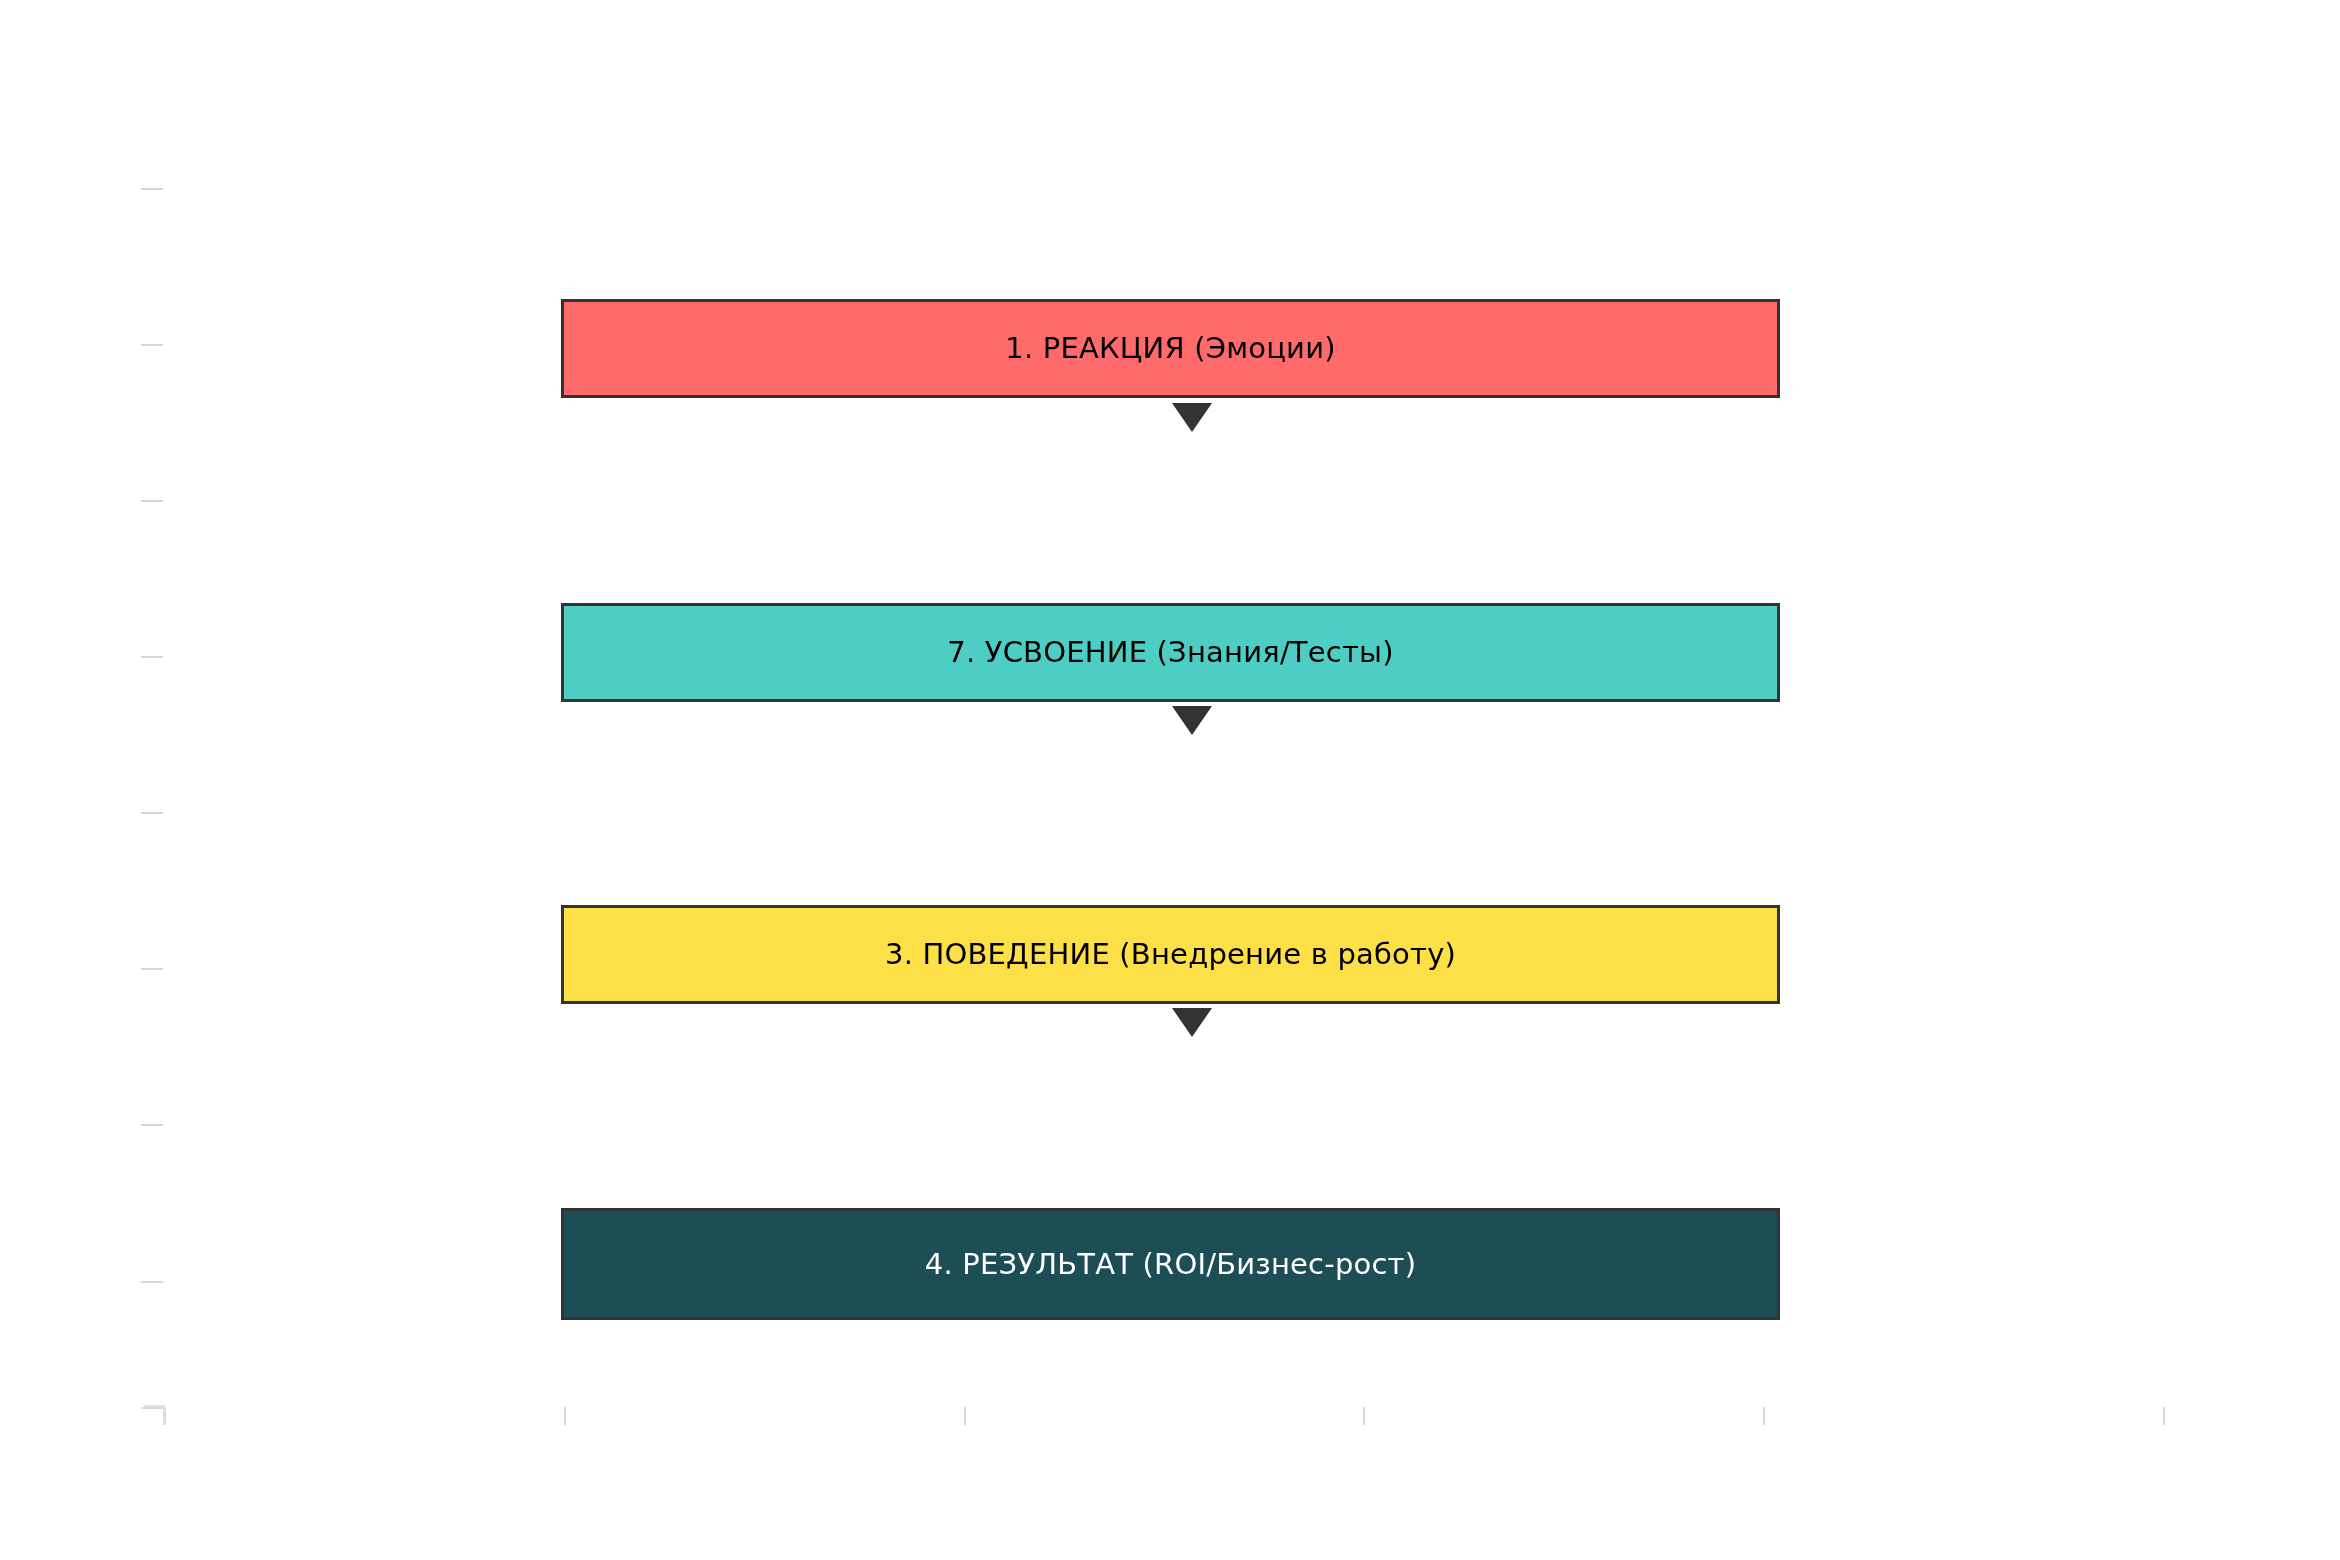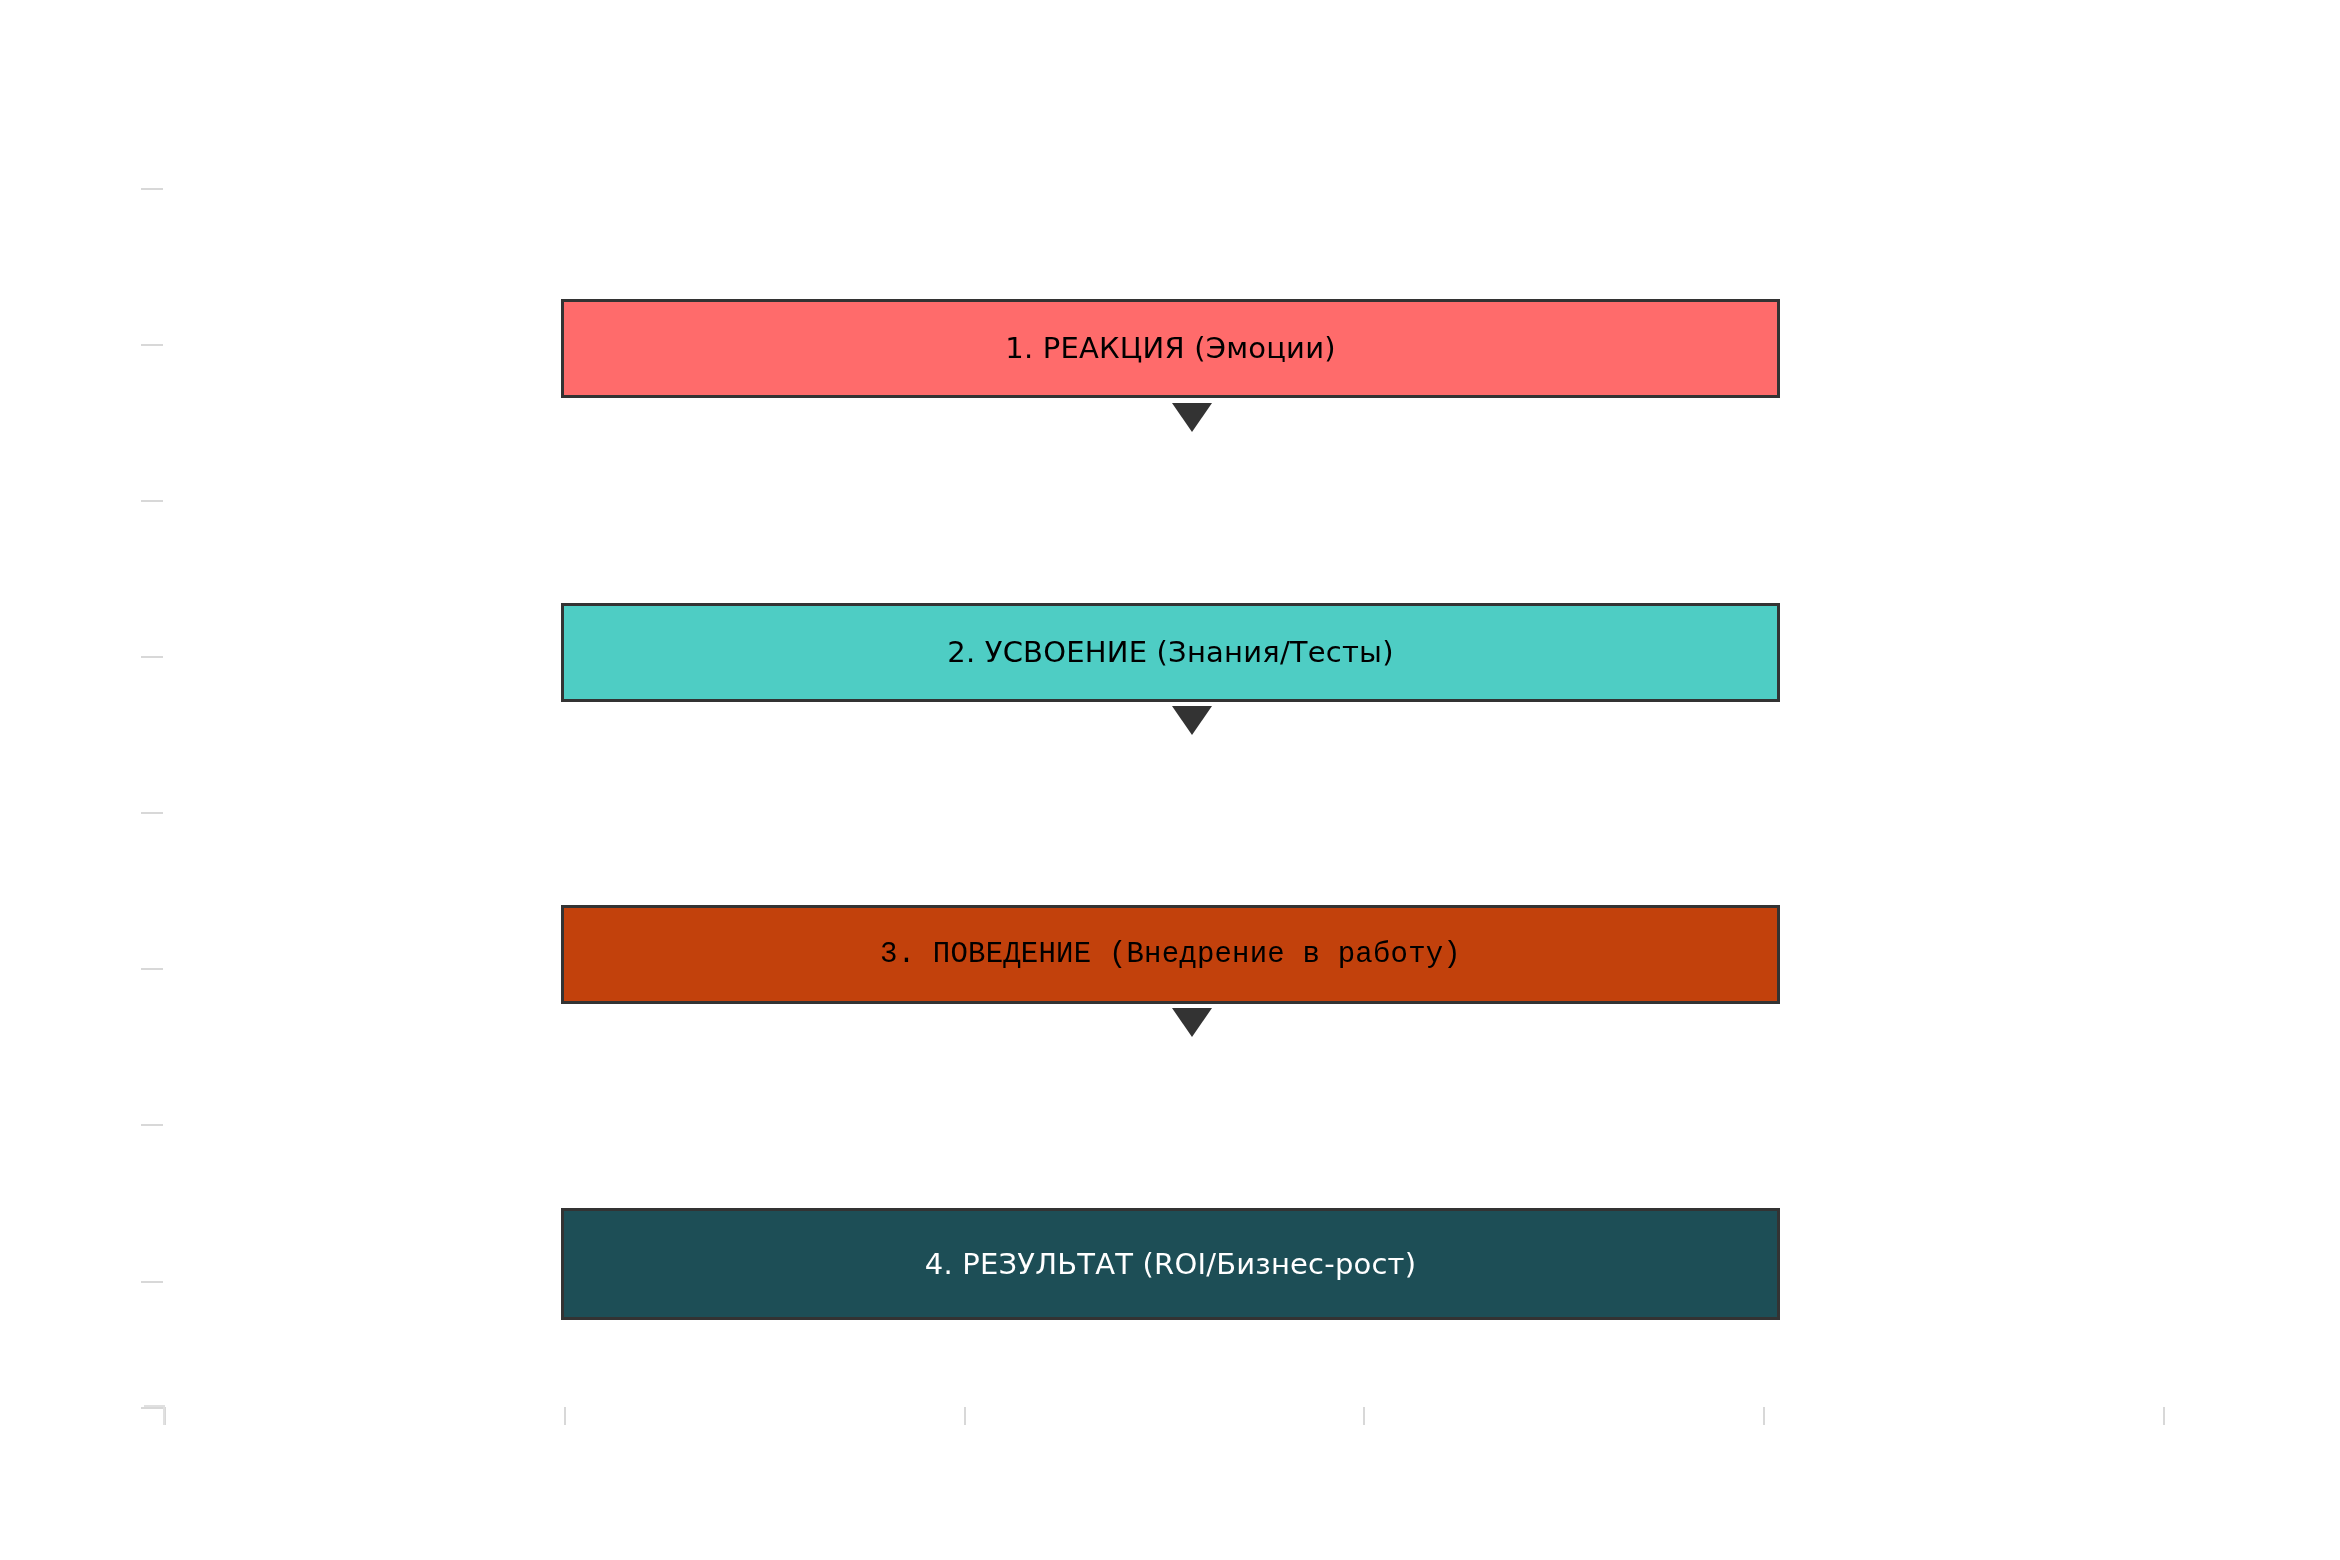--- a/index.html
+++ b/index.html
@@ -101,23 +101,23 @@
       <div class="axis-tick-x" style="left: 2163px;"></div>
     </div>
   <div class="axis-corner-h"></div>
   <div class="axis-corner-v"></div>
 
   <div id="flow-layer">
       <div class="flow-box" style="left: 561px; top: 299px; width: 1219px; height: 99px; background: rgb(255, 107, 107); border-color: rgb(51, 51, 51);">
         <span class="flow-box-label" style="color: rgb(0, 0, 0);">1. РЕАКЦИЯ (Эмоции)</span>
       </div>
       <div class="flow-box" style="left: 561px; top: 603px; width: 1219px; height: 99px; background: rgb(78, 205, 196); border-color: rgb(51, 51, 51);">
-        <span class="flow-box-label" style="color: rgb(0, 0, 0);">2. УСВОЕНИЕ (Знания/Тесты)</span>
+        <span class="flow-box-label" style="color: rgb(0, 0, 0);">7. УСВОЕНИЕ (Знания/Тесты)</span>
       </div>
-      <div class="flow-box" style="left: 561px; top: 905px; width: 1219px; height: 99px; background: #c2410c; border-color: rgb(51, 51, 51); font-family: Liberation Mono, monospace;">
+      <div class="flow-box" style="left: 561px; top: 905px; width: 1219px; height: 99px; background: #fde047; border-color: rgb(51, 51, 51);">
         <span class="flow-box-label" style="color: rgb(0, 0, 0);">3. ПОВЕДЕНИЕ (Внедрение в работу)</span>
       </div>
       <div class="flow-box" style="left: 561px; top: 1208px; width: 1219px; height: 112px; background: rgb(29, 78, 86); border-color: rgb(51, 51, 51);">
         <span class="flow-box-label" style="color: rgb(255, 255, 255);">4. РЕЗУЛЬТАТ (ROI/Бизнес-рост)</span>
       </div>
       <div class="flow-arrow" style="left: 1172px; top: 403px; border-top-color: rgb(51, 51, 51);"></div>
       <div class="flow-arrow" style="left: 1172px; top: 706px; border-top-color: rgb(51, 51, 51);"></div>
       <div class="flow-arrow" style="left: 1172px; top: 1008px; border-top-color: rgb(51, 51, 51);"></div>
     </div>
 

